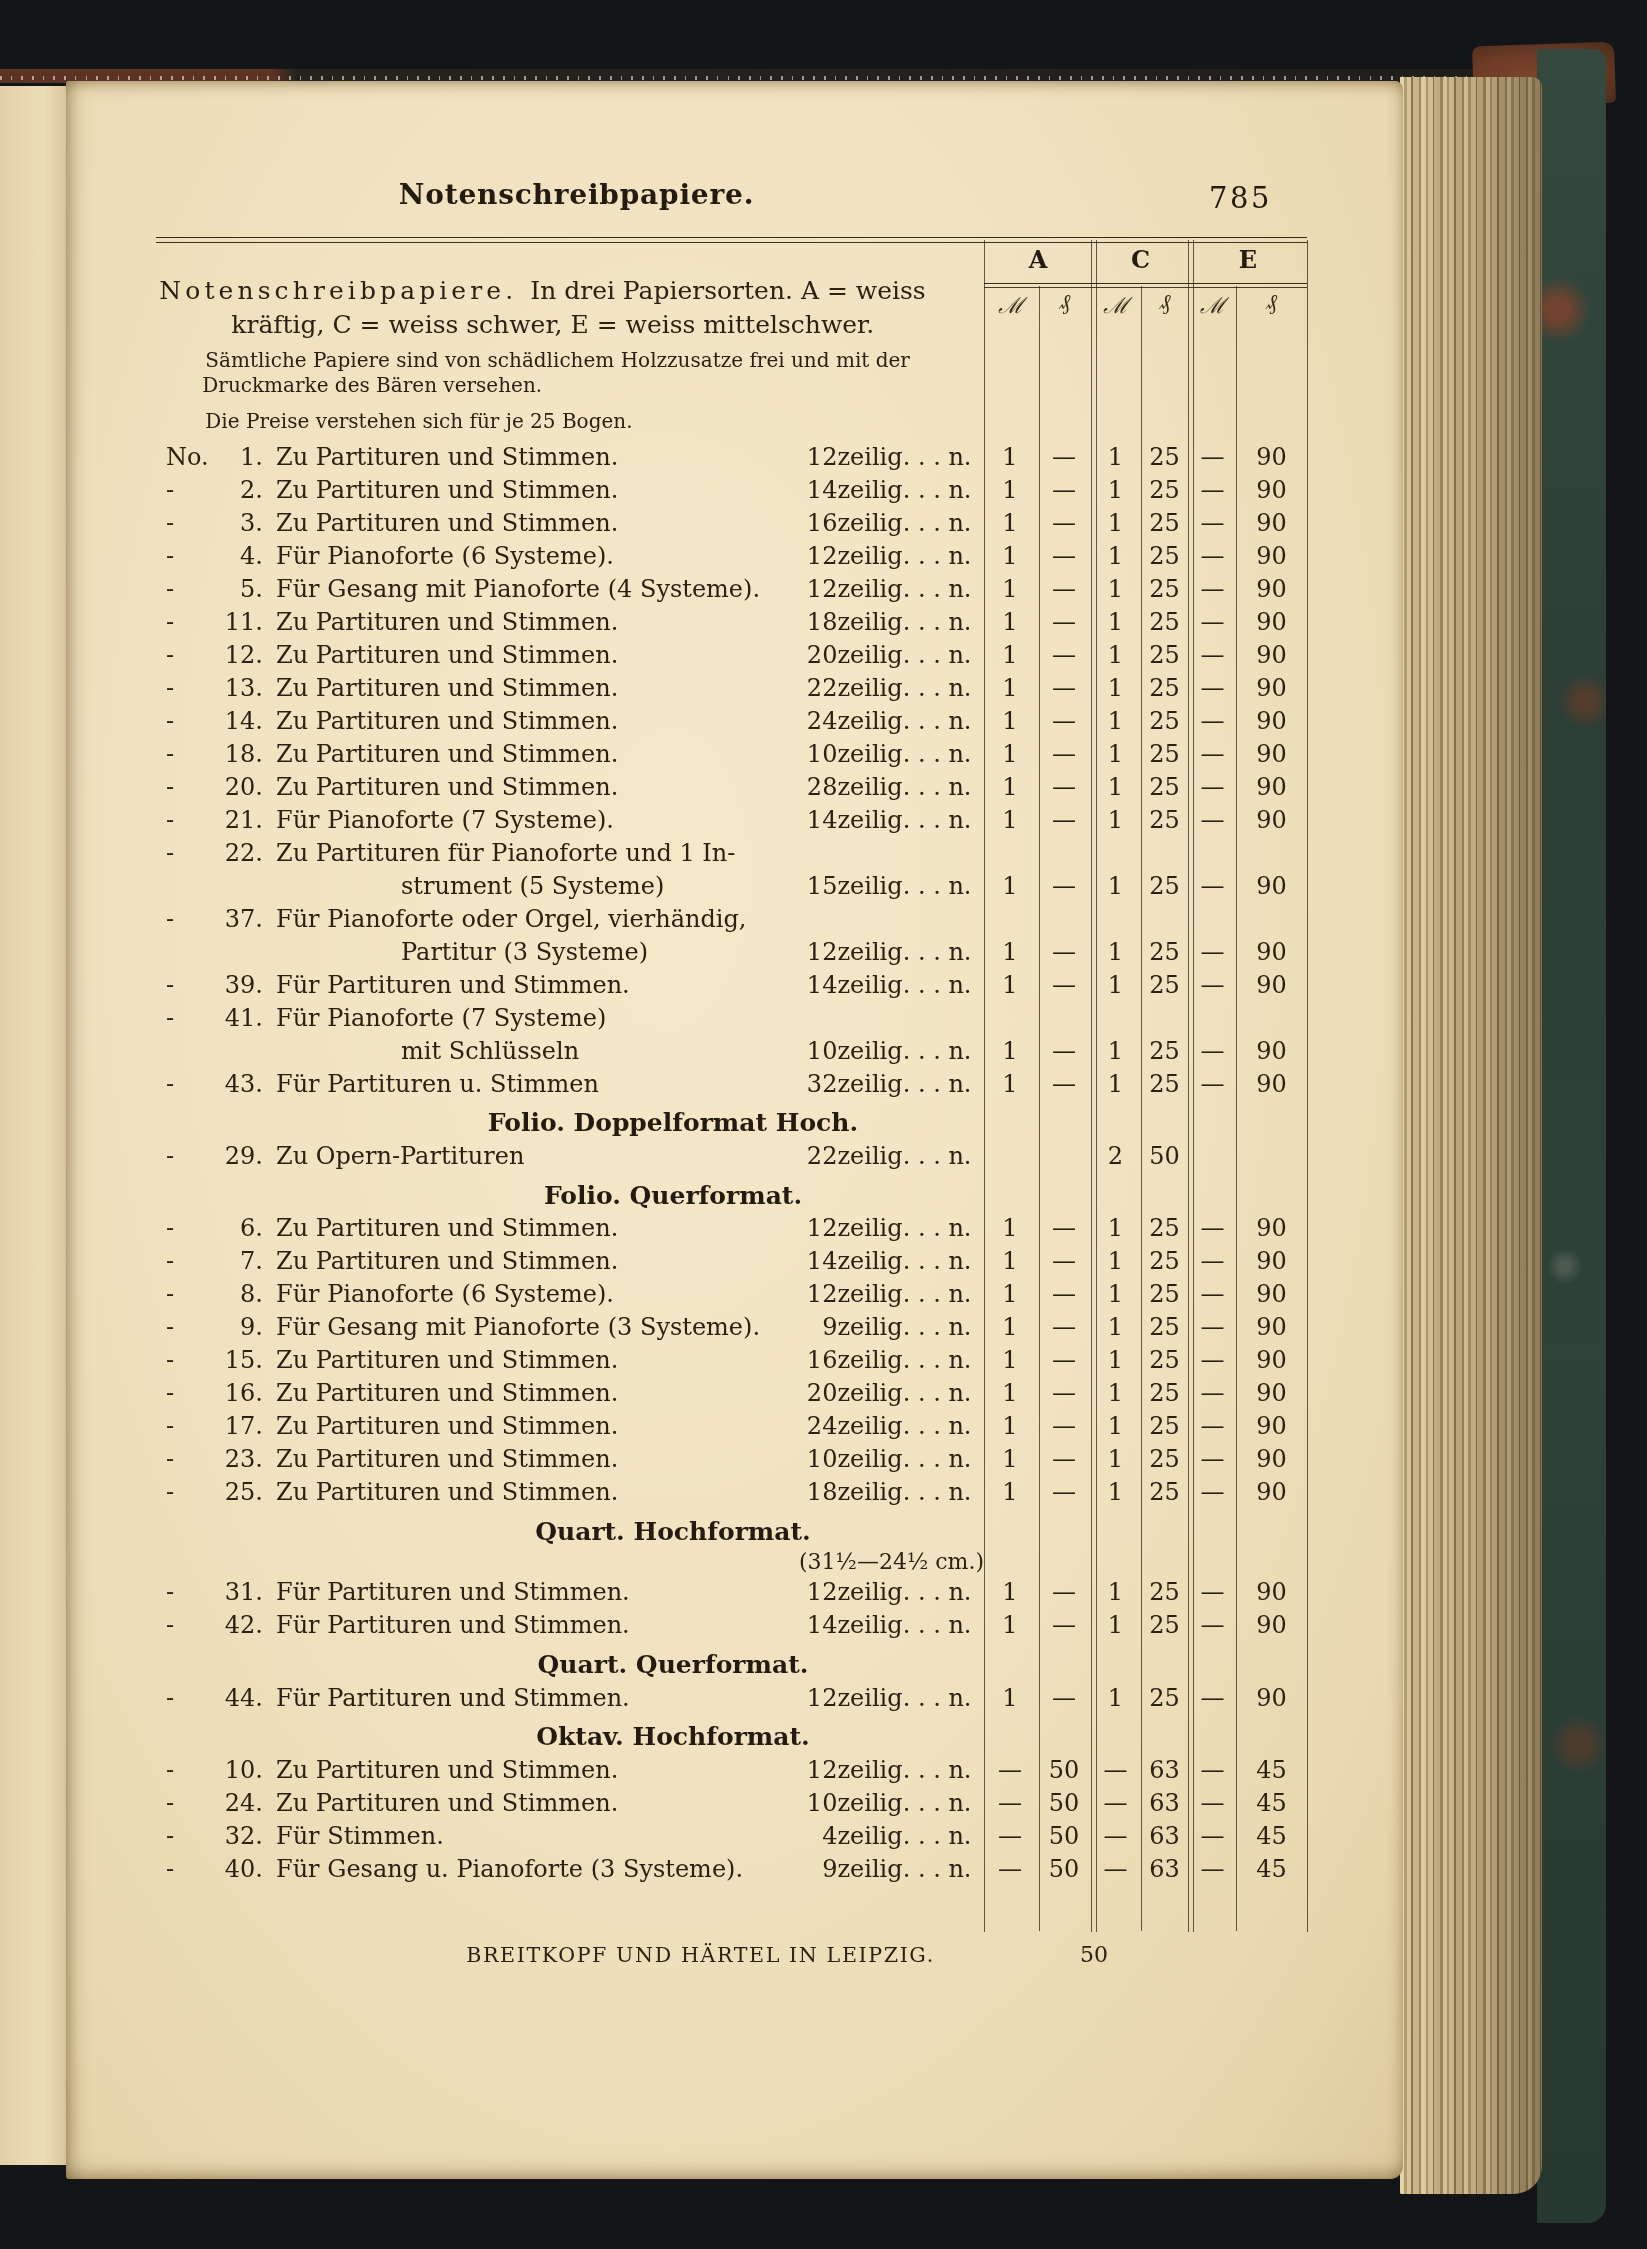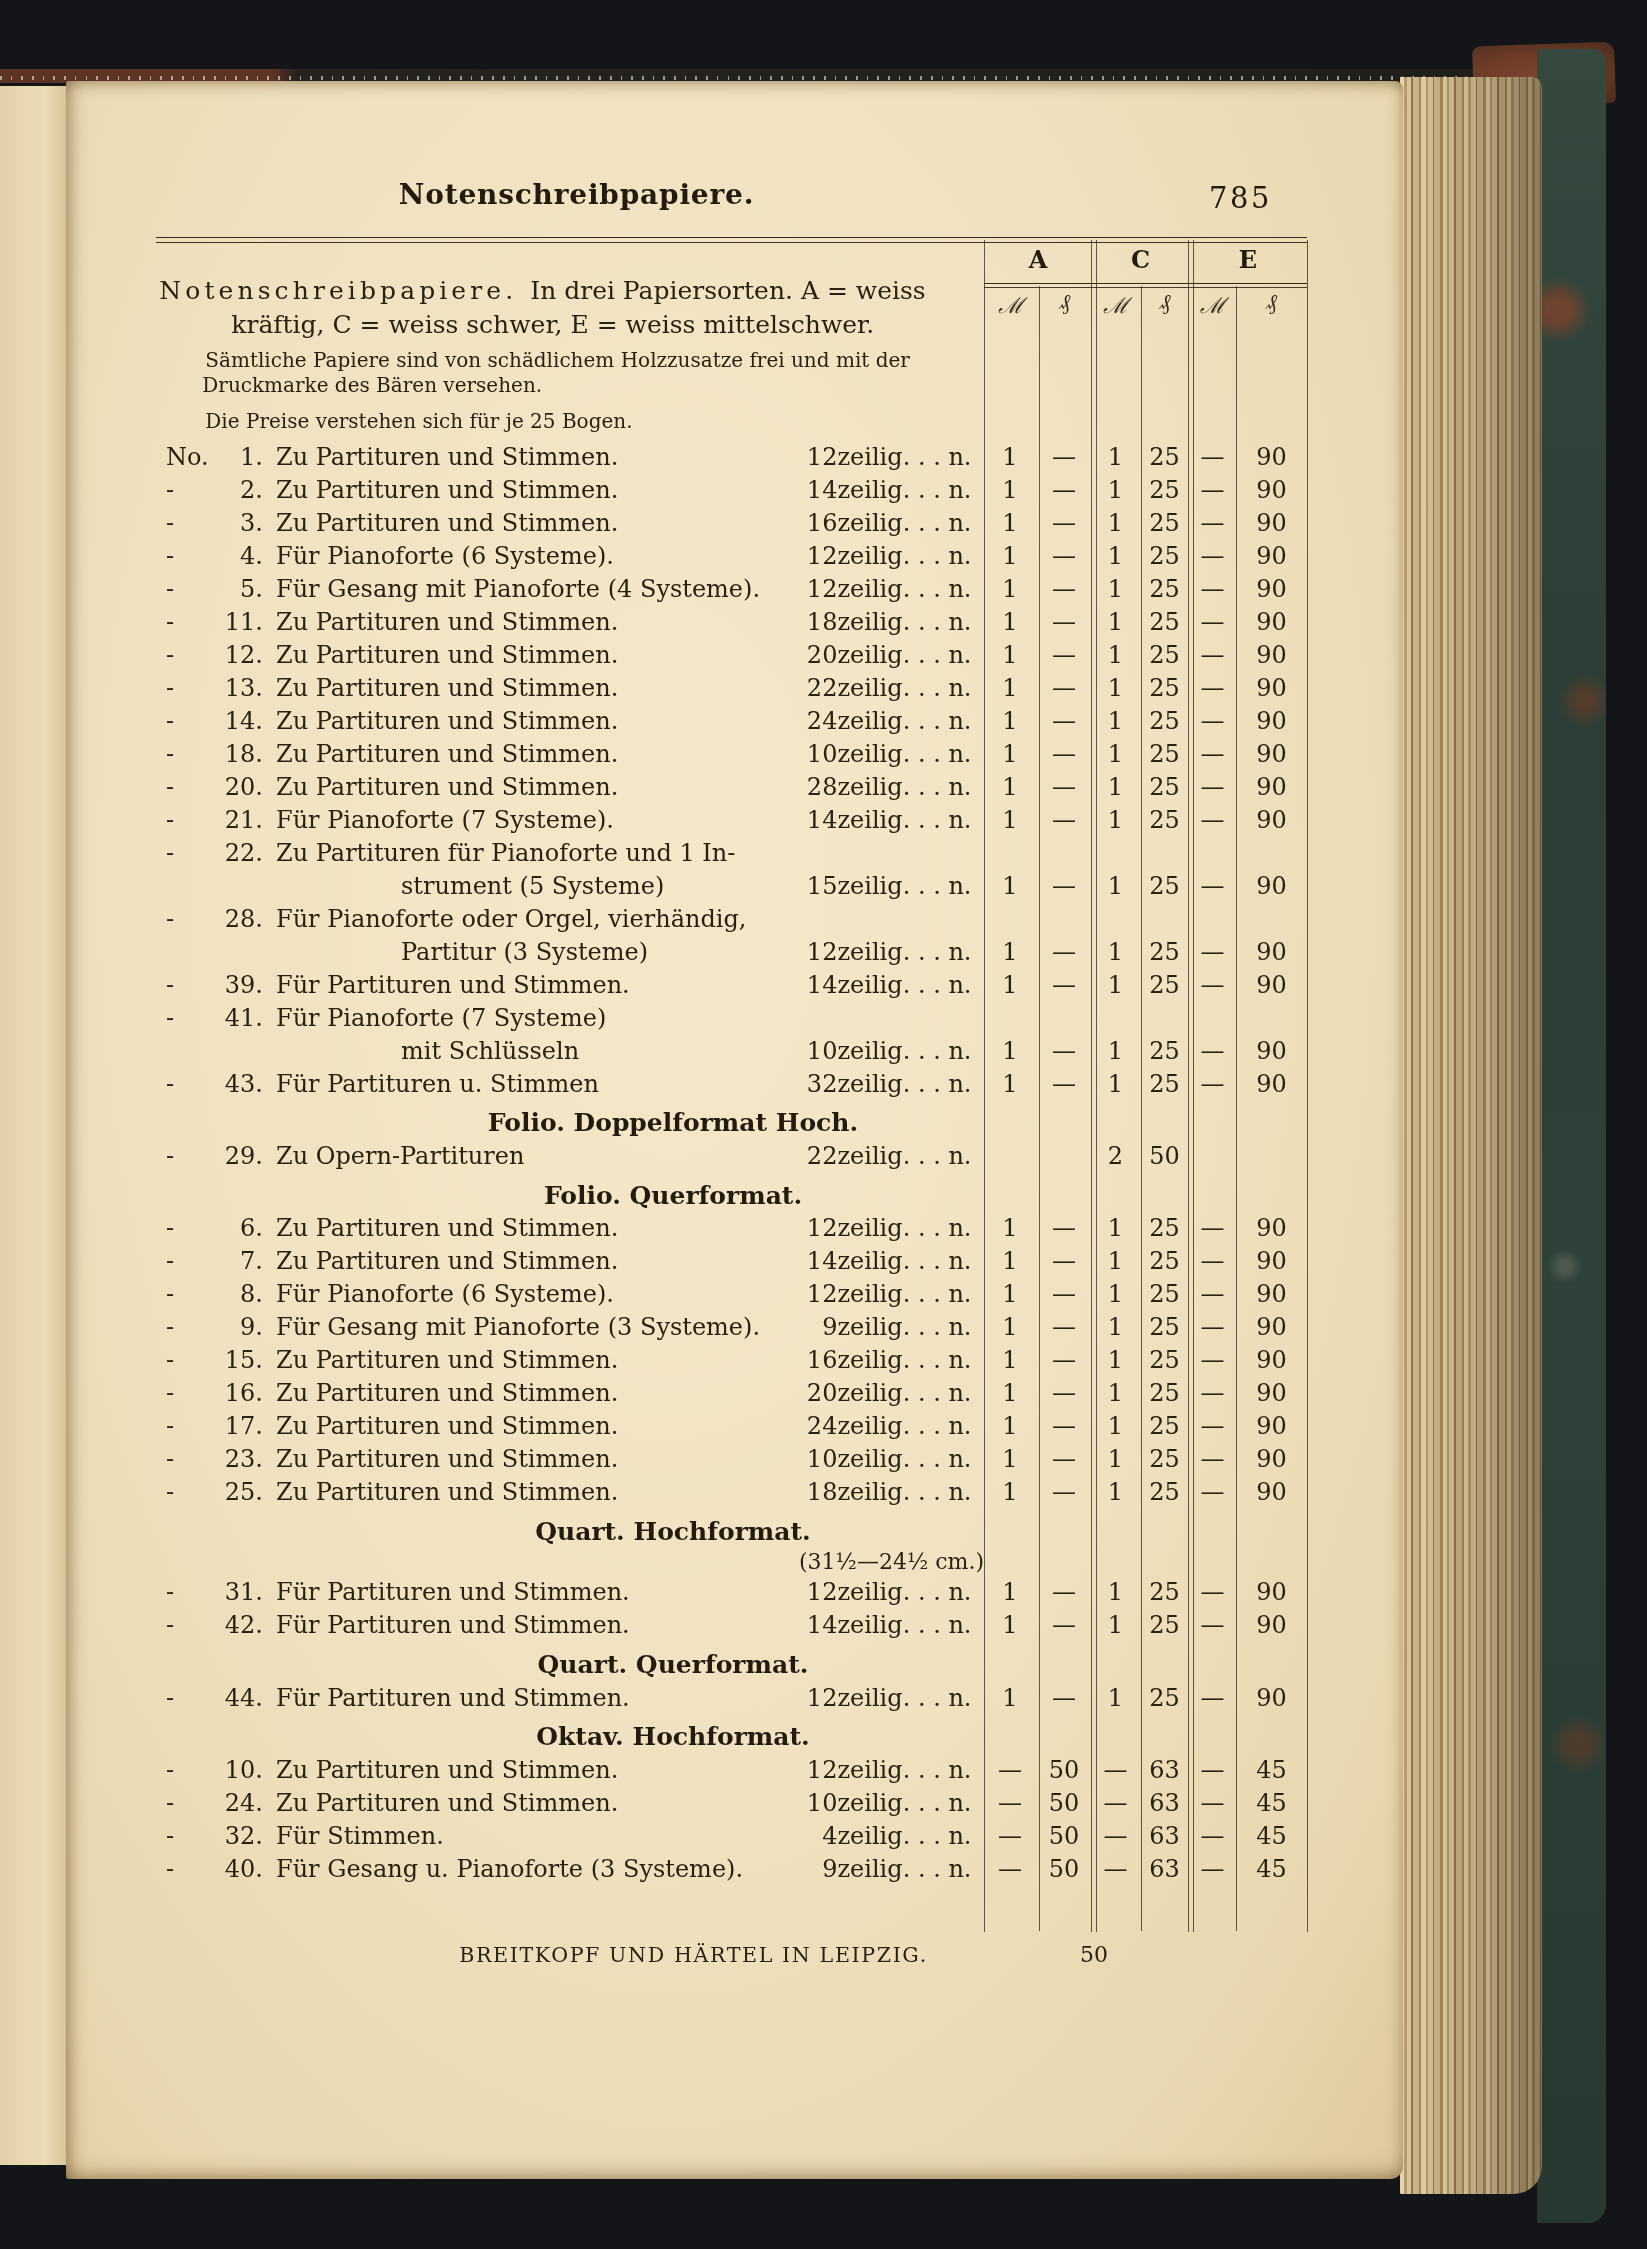--- a/index.html
+++ b/index.html
@@ -86,21 +86,21 @@
   .no{width:107px;display:flex;box-sizing:border-box;padding-left:10px;}
   .pfx{width:48px;}
   .num{flex:1;text-align:right;}
   .desc{flex:1;box-sizing:border-box;padding-left:13px;white-space:nowrap;overflow:hidden;}
   .desc.indent{padding-left:138px;}
   .zeilig{width:173px;text-align:right;padding-right:11.5px;white-space:nowrap;}
   .pc{text-align:center;}
   .pc0{width:54px;} .pc1{width:54px;} .pc2{width:49px;}
   .pc3{width:49px;} .pc4{width:47px;} .pc5{width:71px;}
 
-  .footer-line{position:absolute;left:0;top:1706px;width:828px;box-sizing:border-box;
+  .footer-line{position:absolute;left:7px;top:1706px;width:828px;box-sizing:border-box;
      padding-left:247px;text-align:center;font-size:20.6px;letter-spacing:1.6px;color:#2b2113;white-space:nowrap;}
   .sheet-mark{position:absolute;left:924px;top:1705px;font-size:22px;color:#2b2113;}
 </style>
 </head>
 <body>
 
 <div class="cover-edge-top"></div>
 <div class="cover-corner"></div>
 <div class="cover-right"></div>
 <div class="page-edge-stack"></div>
@@ -343,21 +343,21 @@
         <div class="pc pc0">1</div>
         <div class="pc pc1">—</div>
         <div class="pc pc2">1</div>
         <div class="pc pc3">25</div>
         <div class="pc pc4">—</div>
         <div class="pc pc5">90</div>
       </div>
       <div class="row">
         <div class="no">
           <div class="pfx">-</div>
-          <div class="num">28.</div>
+          <div class="num">37.</div>
         </div>
         <div class="desc">Für Pianoforte oder Orgel, vierhändig,</div>
         <div class="zeilig"></div>
         <div class="pc pc0"></div>
         <div class="pc pc1"></div>
         <div class="pc pc2"></div>
         <div class="pc pc3"></div>
         <div class="pc pc4"></div>
         <div class="pc pc5"></div>
       </div>

